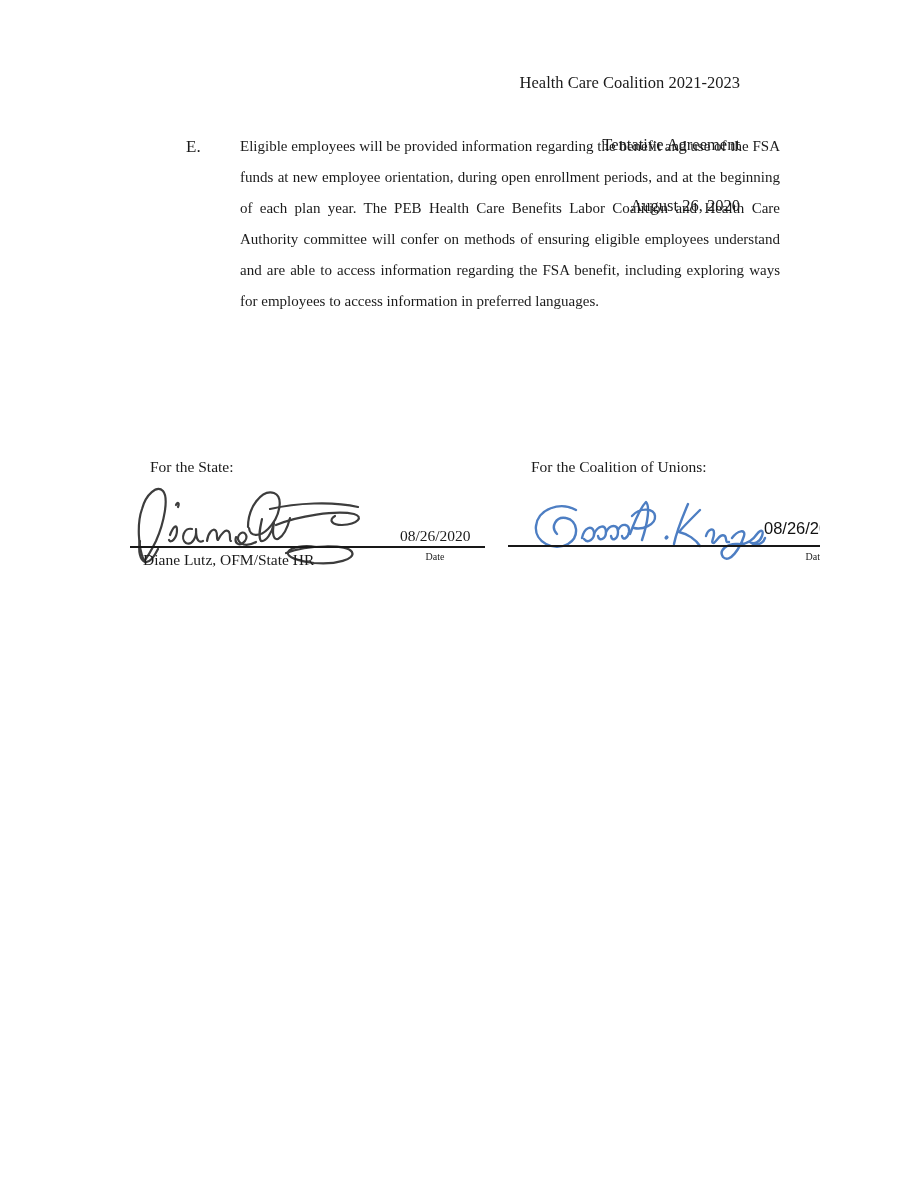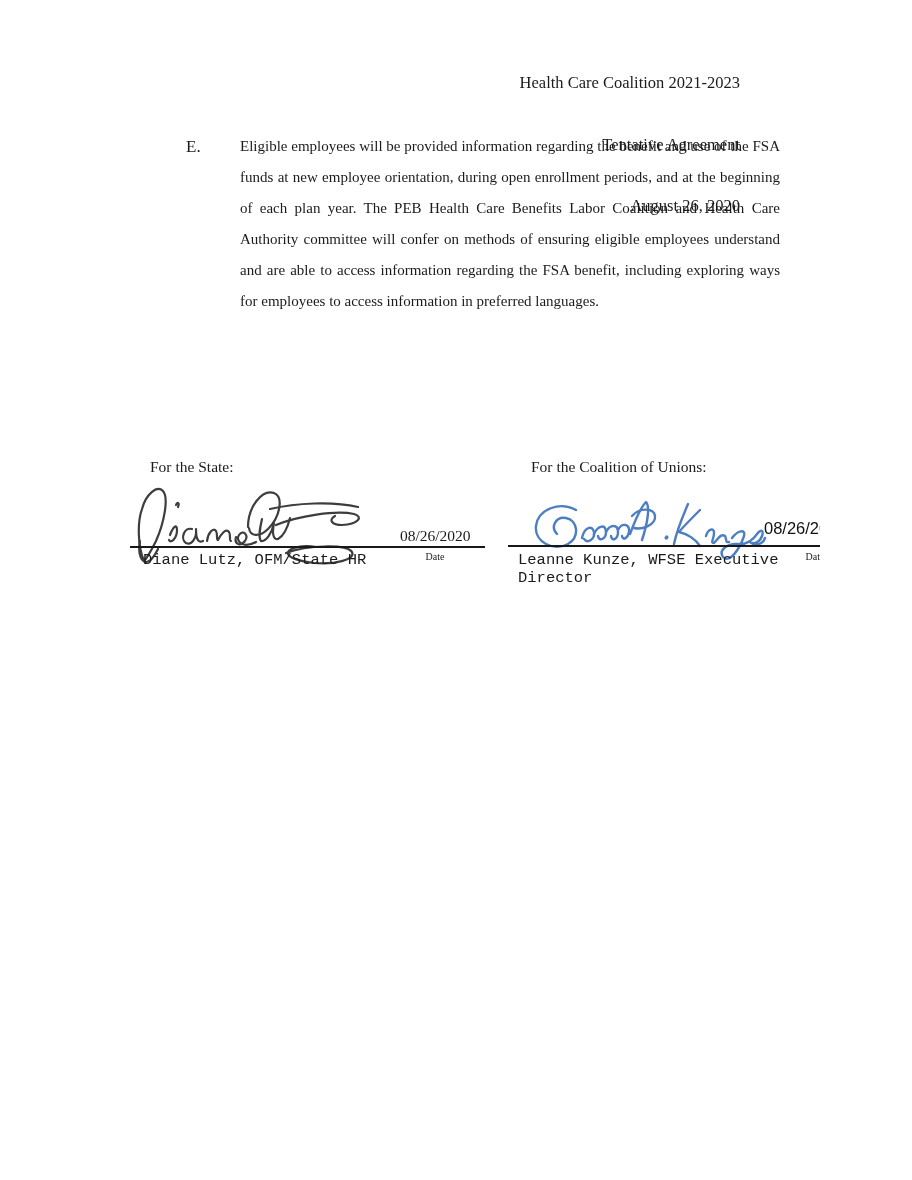--- a/index.html
+++ b/index.html
@@ -28,21 +28,21 @@
   .sig-line.state { left:130px; width:355px; top:546px; }
   .sig-line.coalition { left:508px; width:348px; top:545px; }
   .sig-date-serif {
     position:absolute; left:400px; top:527px; width:70px; text-align:center;
     font-size:15.5px;
   }
   .sig-date-sans {
     position:absolute; left:764px; top:519px; width:80px; text-align:center;
     font-size:16.5px; font-family:"Liberation Sans",sans-serif; color:#111;
   }
-  .sig-name { position:absolute; top:551px; font-size:15.5px;font-family:Liberation Mono, monospace; }
+  .sig-name { position:absolute; top:551px; font-size:15.5px; }
   .sig-name.state { left:143px; }
   .sig-name.coalition { left:518px; }
   .date-label { position:absolute; top:551px; font-size:10px; }
   .date-label.state { left:400px; width:70px; text-align:center; }
   .date-label.coalition { left:780px; width:70px; text-align:center; }
   .sig-svg { position:absolute; overflow:visible; }
   .sig-svg.state { left:136px; top:483px; width:232px; height:86px; }
   .sig-svg.coalition { left:526px; top:494px; width:240px; height:76px; }
   .sig-svg path { fill:none; stroke-linecap:round; stroke-linejoin:round; }
 </style>
@@ -94,16 +94,15 @@
       <path d="M106,22 C114,13 128,14 129,22 C130,31 116,36 108,34"></path>
       <path d="M140,43 C141,42 142,43 141,44 C140,45 139,44 140,43"></path>
       <path d="M162,10 C156,24 150,40 148,50"></path>
       <path d="M174,16 C164,26 156,34 153,38 C162,40 170,46 174,52"></path>
       <path d="M180,42 C182,35 188,33 188,39 C188,45 184,49 188,49 C192,45 195,39 199,42 C201,45 199,49 203,48"></path>
       <path d="M206,44 C212,36 220,35 218,42 C214,54 204,70 197,63 C192,56 202,49 212,50 C220,51 227,46 231,40 C235,35 238,36 236,42 C234,48 228,51 224,48 C230,53 237,50 239,44"></path>
     </g>
   </svg>
   <div class="sig-date-sans">08/26/2020</div>
   <div class="sig-line coalition"></div>
-  <div class="sig-name coalition">Leanne Kunze, WFSE Executive Director</div>
   <div class="date-label coalition">Date</div>
 
 </div>
 
 </body></html>

